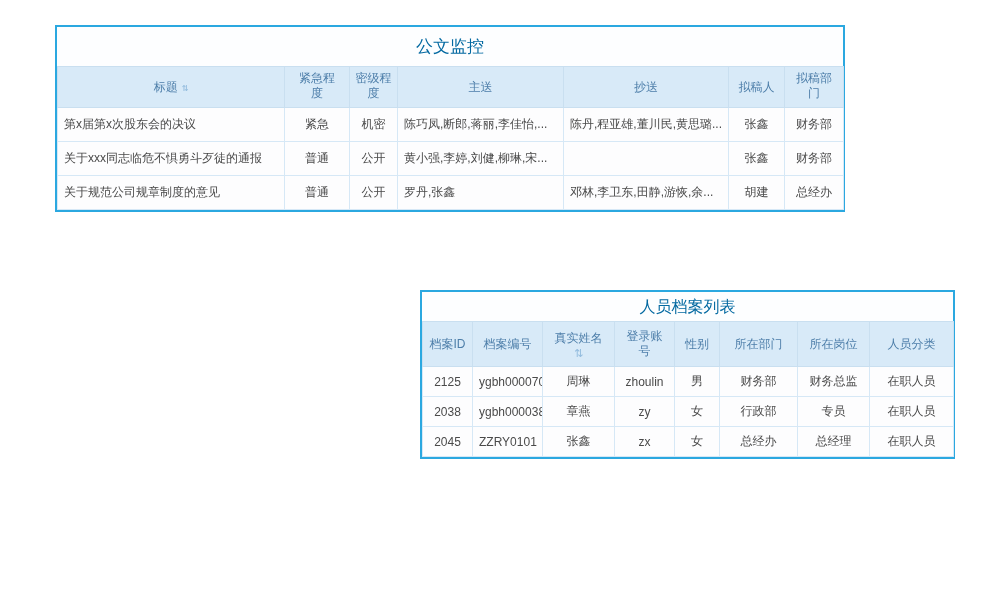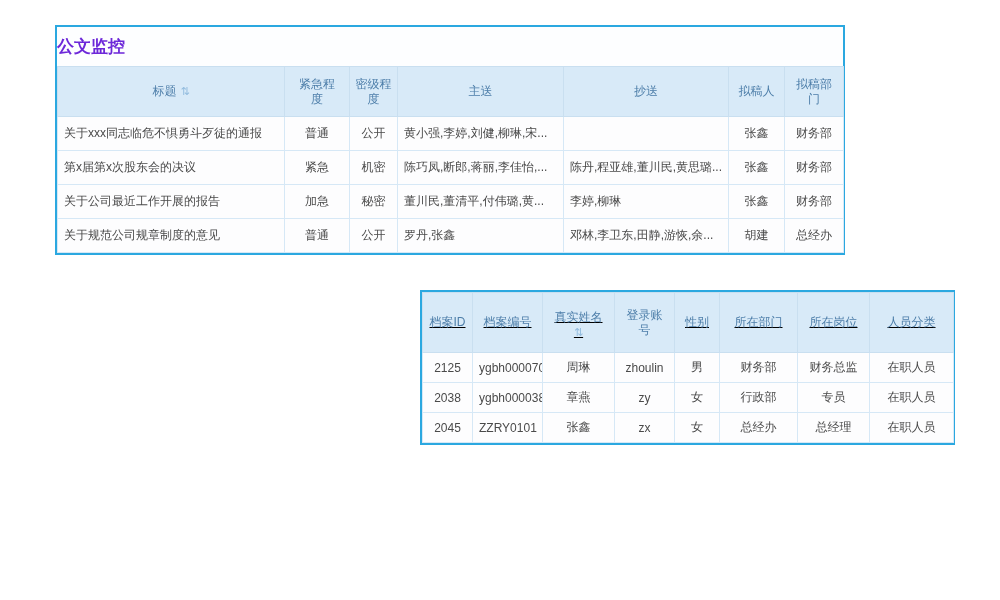--- a/index.html
+++ b/index.html
@@ -15,23 +15,23 @@
     background: #ffffff;
     overflow: hidden;
   }
   .panel {
     position: absolute;
     background: #fdfdfe;
     border: 2px solid #2ba8e0;
     box-sizing: border-box;
   }
   .panel-title {
-    text-align: left;
-    font-weight: bold;
-    color: #6d28d9;
+    text-align: center;
+    font-weight: normal;
+    color: #0369a1;
     background: #fdfeff;
   }
   .doc-panel { left: 55px; top: 25px; width: 790px; }
   .doc-panel .panel-title { height: 39px; line-height: 39px; font-size: 17px; }
   .per-panel { left: 420px; top: 290px; width: 535px; }
   .per-panel .panel-title { height: 29px; line-height: 29px; font-size: 16px; }
 
   table.grid {
     border-collapse: collapse;
     table-layout: fixed;
@@ -49,23 +49,23 @@
   }
   table.grid td {
     color: #4a4a4a;
     border: 1px solid #d6e8f6;
     padding: 2px 6px;
     vertical-align: middle;
     white-space: nowrap;
     overflow: hidden;
     background: #fdfdfe;
   }
-  .doc-panel thead tr { height: 50px; }
+  .doc-panel thead tr { height: 41px; font-family: Liberation Mono, monospace; }
   .doc-panel tbody tr { height: 34px; }
-  .per-panel thead tr { height: 60px; text-decoration: underline; }
+  .per-panel thead tr { height: 45px; }
   .per-panel tbody tr { height: 30px; }
 
   td.c, th.c { text-align: center; }
   td.l { text-align: left; }
   .link {
     color: #55a2db;
     cursor: pointer;
   }
   .hw3 {            
     display: inline-block;
@@ -108,60 +108,52 @@
           <th><span class="hw3">紧急程度</span></th>
           <th><span class="hw3">密级程度</span></th>
           <th>主送</th>
           <th>抄送</th>
           <th>拟稿人</th>
           <th><span class="hw3">拟稿部门</span></th>
         </tr>
       </thead>
       <tbody>
         <tr>
+          <td class="l link">第x届第x次股东会的决议</td>
+          <td class="c">紧急</td>
+          <td class="c">机密</td>
+          <td class="l">陈巧凤,断郎,蒋丽,李佳怡,...</td>
+          <td class="l">陈丹,程亚雄,董川民,黄思璐...</td>
+          <td class="c">张鑫</td>
+          <td class="c">财务部</td>
+        </tr>
+        <tr>
           <td class="l link">关于xxx同志临危不惧勇斗歹徒的通报</td>
           <td class="c">普通</td>
           <td class="c">公开</td>
           <td class="l">黄小强,李婷,刘健,柳琳,宋...</td>
           <td class="l"></td>
           <td class="c">张鑫</td>
           <td class="c">财务部</td>
         </tr>
         <tr>
-          <td class="l link">第x届第x次股东会的决议</td>
-          <td class="c">紧急</td>
-          <td class="c">机密</td>
-          <td class="l">陈巧凤,断郎,蒋丽,李佳怡,...</td>
-          <td class="l">陈丹,程亚雄,董川民,黄思璐...</td>
-          <td class="c">张鑫</td>
-          <td class="c">财务部</td>
-        </tr>
-        <tr>
-          <td class="l link">关于公司最近工作开展的报告</td>
-          <td class="c">加急</td>
-          <td class="c">秘密</td>
-          <td class="l">董川民,董清平,付伟璐,黄...</td>
-          <td class="l">李婷,柳琳</td>
-          <td class="c">张鑫</td>
-          <td class="c">财务部</td>
-        </tr>
-        <tr>
           <td class="l link">关于规范公司规章制度的意见</td>
           <td class="c">普通</td>
           <td class="c">公开</td>
           <td class="l">罗丹,张鑫</td>
           <td class="l">邓林,李卫东,田静,游恢,余...</td>
           <td class="c">胡建</td>
           <td class="c">总经办</td>
         </tr>
       </tbody>
     </table>
   </section>
 
   <section class="panel per-panel">
+    <div class="panel-title">人员档案列表</div>
     <table class="grid">
       <colgroup>
         <col style="width:50px">
           <col style="width:70px">
           <col style="width:72px">
           <col style="width:60px">
         <col style="width:45px">
           <col style="width:78px">
           <col style="width:72px">
           <col style="width:84px">

